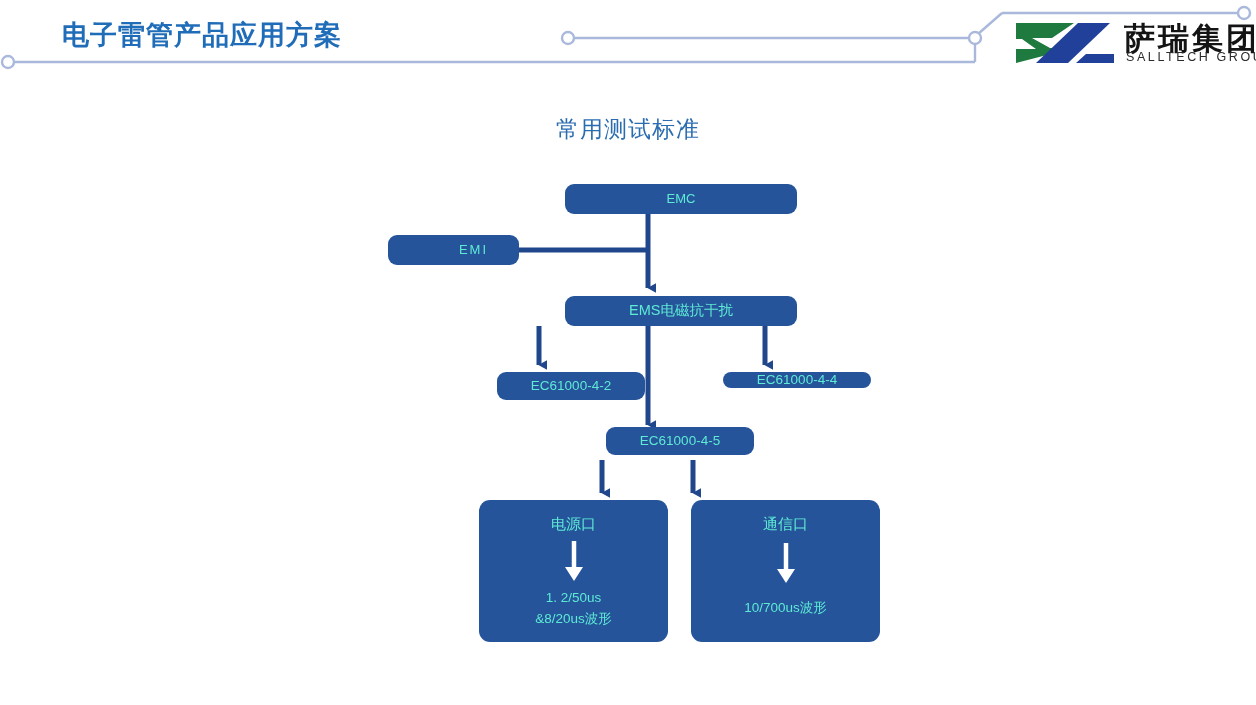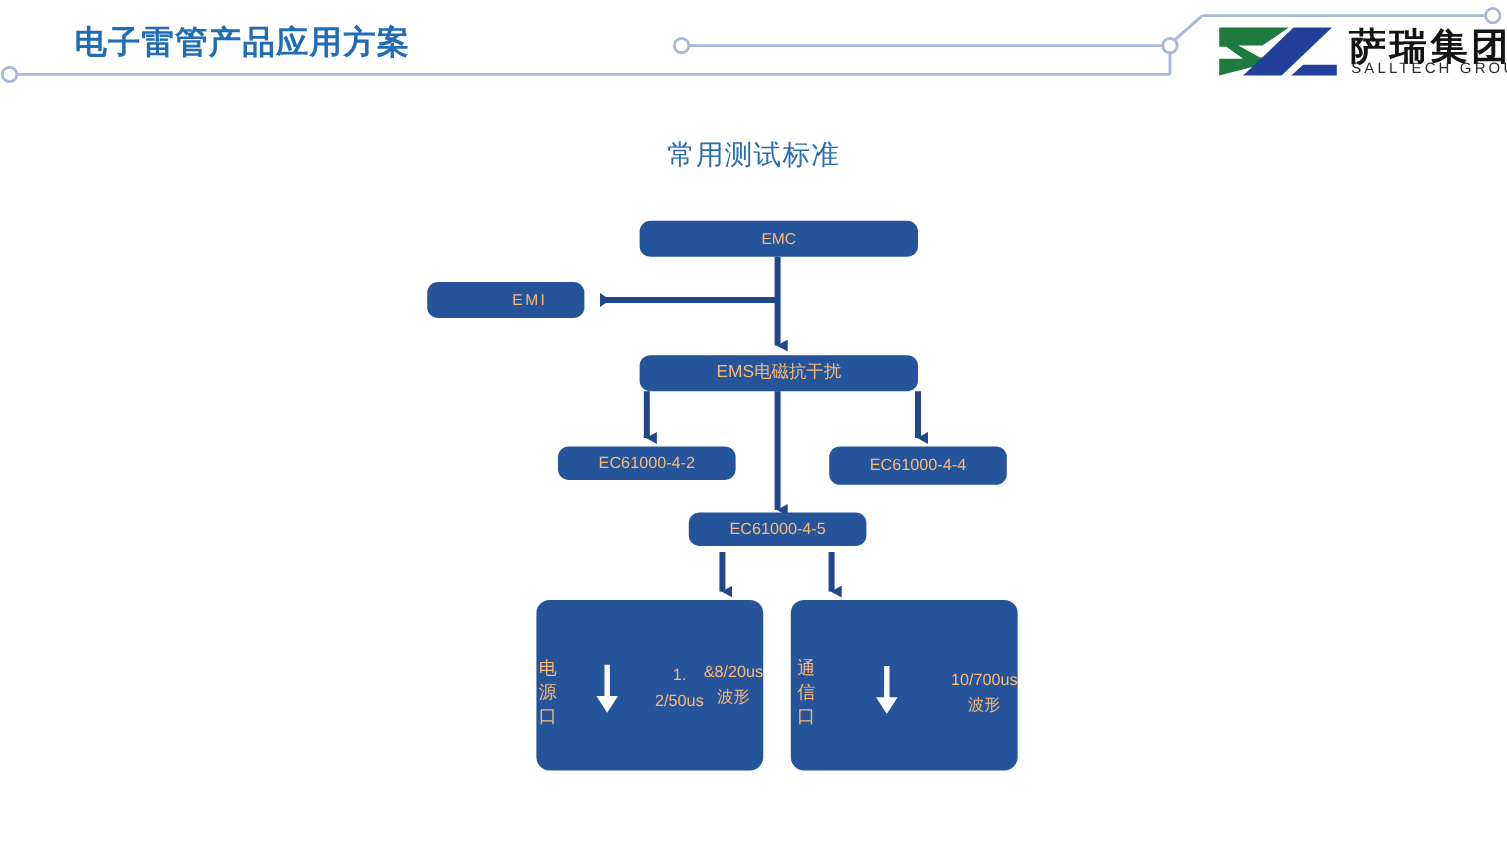--- a/index.html
+++ b/index.html
@@ -90,43 +90,44 @@
     position: absolute;
     left: 0;
     top: 0;
     width: 1256px;
     height: 705px;
   }
 
   .node {
     position: absolute;
     background: #25549b;
-    color: #fdba74;
+    color: #5eead4;
     display: flex;
     align-items: center;
     justify-content: center;
     text-align: center;
     box-sizing: border-box;
     line-height: 1.35;
+    margin-left: 32px;
   }
   .node.pill {
     border-radius: 9px;
   }
   .node.card {
     border-radius: 11px;
-    flex-direction: row;
+    flex-direction: column;
     justify-content: flex-start;
   }
 
   
   #node-emc   { left: 533px; top: 184px; width: 232px; height: 30px; font-size: 13px; }
   #node-emi   { left: 356px; top: 235px; width: 131px; height: 30px; font-size: 13px; letter-spacing: 2px; padding-left: 40px; }
   #node-ems   { left: 533px; top: 296px; width: 232px; height: 30px; font-size: 14.5px; text-align: center; }
   #node-442   { left: 465px; top: 372px; width: 148px; height: 28px; font-size: 13.5px; }
-  #node-444   { left: 691px; top: 372px; width: 148px; height: 32px; font-size: 13.5px; }
+  #node-444   { left: 691px; top: 372px; width: 148px; height: 16px; font-size: 13.5px; }
   #node-445   { left: 574px; top: 427px; width: 148px; height: 28px; font-size: 13.5px; }
 
   #node-power { left: 447px; top: 500px; width: 189px; height: 142px; }
   #node-comm  { left: 659px; top: 500px; width: 189px; height: 142px; }
 
   .card-title {
     margin-top: 14px;
     font-size: 15px;
   }
   .card-arrow {

